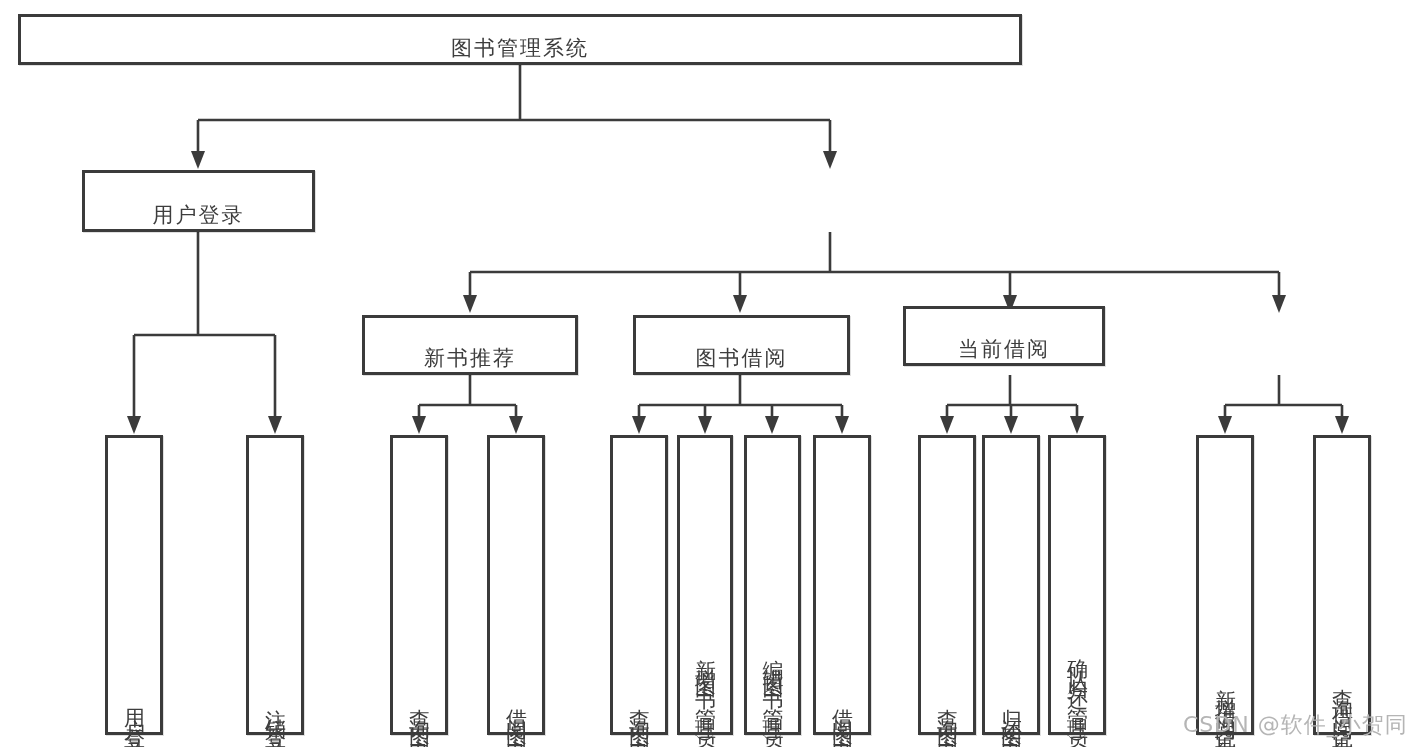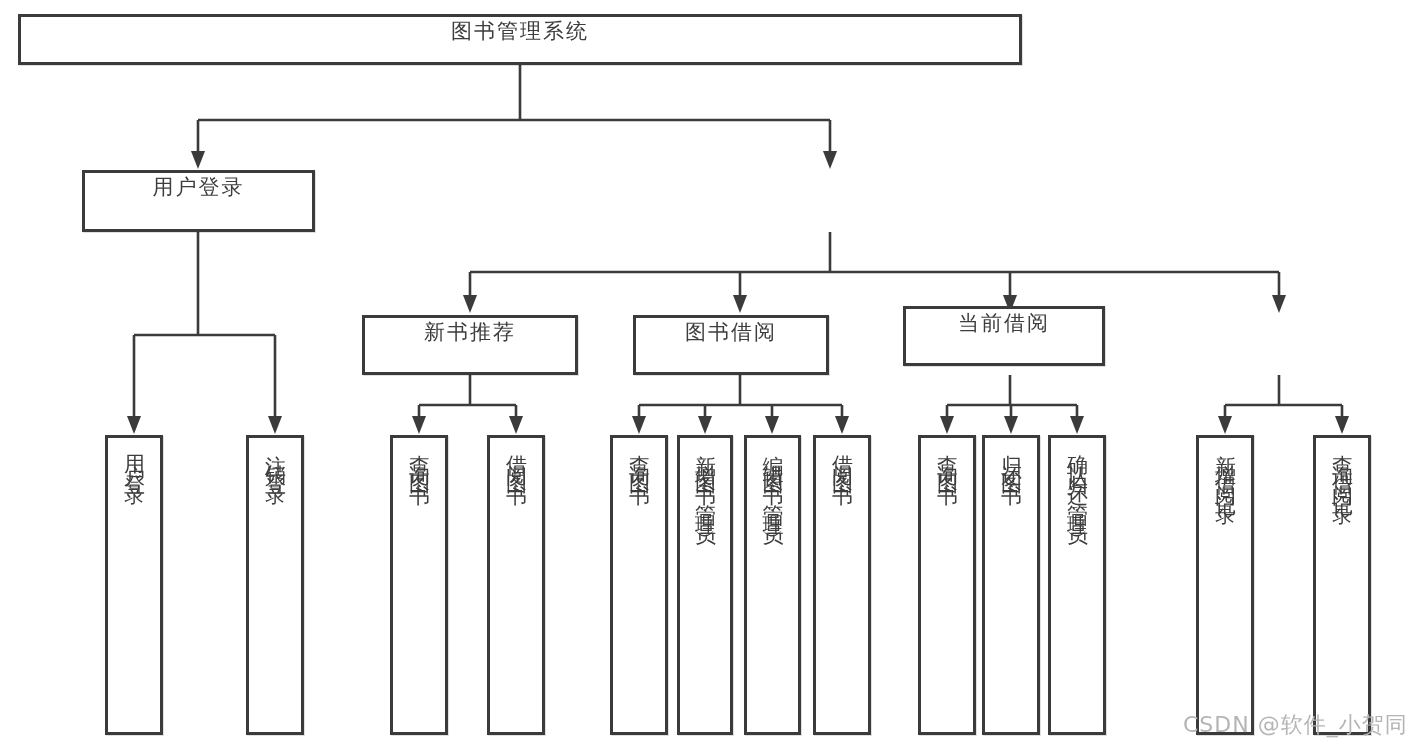--- a/index.html
+++ b/index.html
@@ -17,21 +17,21 @@
   .wires { position: absolute; left: 0; top: 0; width: 1405px; height: 747px; }
   .wires path { stroke: #3b3b3b; stroke-width: 2.6; fill: none; }
   .wires polygon { fill: #3b3b3b; stroke: none; }
 
   .node {
     position: absolute;
     background: #ffffff;
     border: 3px solid #3b3b3b;
     box-shadow: 1px 1px 0 rgba(0,0,0,0.12);
     display: flex;
-    align-items: flex-start;
+    align-items: flex-end;
     justify-content: center;
     color: #3d3d3d;
     z-index: 2;
   }
   .node .lbl {
     font-size: 21px;
     letter-spacing: 2px;
     white-space: nowrap;
   }
   .node.v .lbl {
@@ -40,21 +40,21 @@
     font-size: 21px;
     white-space: normal;
     line-height: 1;
   }
 
   
   .n-root        { left: 18px;   top: 14px;  width: 1004px; height: 51px; }
   .n-login       { left: 82px;   top: 170px; width: 233px;  height: 62px; }
   .n-mgmt        { left: 713px;  top: 170px; width: 234px;  height: 62px; }
   .n-newbooks    { left: 362px;  top: 315px; width: 216px;  height: 60px; }
-  .n-borrowing   { left: 633px;  top: 315px; width: 196px;  height: 60px; }
+  .n-borrowing   { left: 633px;  top: 315px; width: 217px;  height: 60px; }
   .n-current     { left: 903px;  top: 306px; width: 202px;  height: 60px; }
   .n-records     { left: 1173px; top: 315px; width: 212px;  height: 60px; }
 
   .leaf { top: 435px; height: 300px; }
   .n-login-user      { left: 105px;  width: 58px; }
   .n-login-logout    { left: 246px;  width: 58px; }
   .n-new-query       { left: 390px;  width: 58px; }
   .n-new-borrow      { left: 487px;  width: 58px; }
   .n-borrow-query    { left: 610px;  width: 58px; }
   .n-borrow-add      { left: 677px;  width: 56px; }

